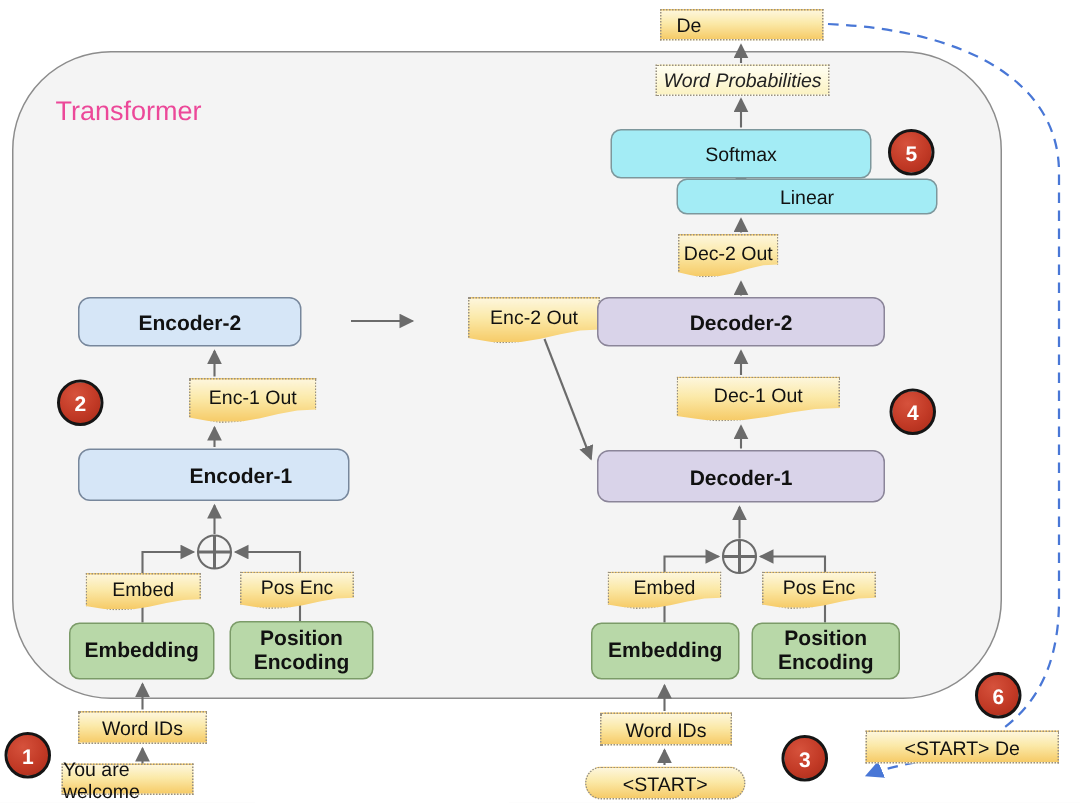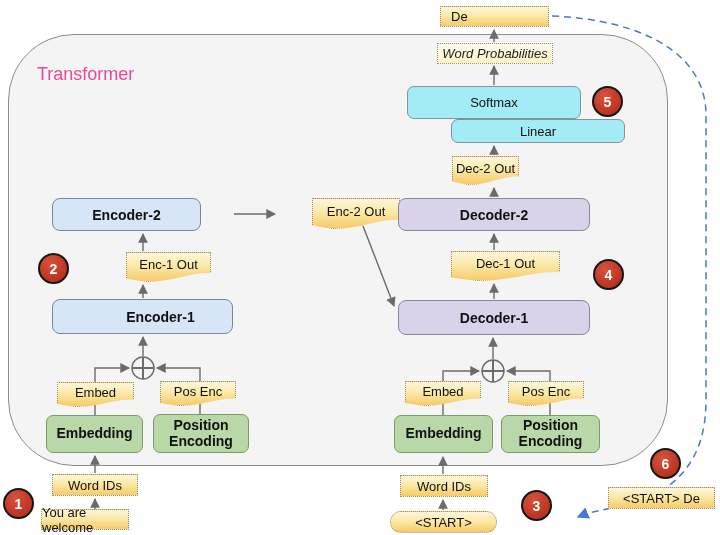--- a/index.html
+++ b/index.html
@@ -125,21 +125,21 @@
   <div class="ylab tape" style="left:452px;top:156px;width:67px;height:29px;">Dec-2 Out</div>
   <div class="box dec" style="left:398px;top:198px;width:192px;height:33px;">Decoder-2</div>
   <div class="ylab tape" style="left:451px;top:251px;width:109px;height:30px;">Dec-1 Out</div>
   <div class="box dec" style="left:398px;top:300px;width:192px;height:35px;">Decoder-1</div>
   <div class="ylab tape" style="left:405px;top:381px;width:76px;height:25px;">Embed</div>
   <div class="ylab tape" style="left:508px;top:381px;width:76px;height:25px;">Pos Enc</div>
   <div class="box green" style="left:394px;top:415px;width:99px;height:38px;">Embedding</div>
   <div class="box green" style="left:501px;top:415px;width:99px;height:38px;">Position Encoding</div>
   <div class="ylab" style="left:400px;top:475px;width:88px;height:22px;">Word IDs</div>
   <div class="ylab" style="left:390px;top:511px;width:107px;height:22px;border-radius:11px;">&lt;START&gt;</div>
-  <div class="ylab" style="left:608px;top:487px;width:107px;height:22px;">&lt;START&gt; De</div>
+  <div class="ylab" style="left:577px;top:487px;width:129px;height:22px;">&lt;START&gt; De</div>
 
   <div class="stepnum" style="left:3px;top:488px;">1</div>
   <div class="stepnum" style="left:38px;top:253px;">2</div>
   <div class="stepnum" style="left:521px;top:490px;">3</div>
   <div class="stepnum" style="left:593px;top:259px;">4</div>
   <div class="stepnum" style="left:592px;top:86px;">5</div>
   <div class="stepnum" style="left:650px;top:448px;">6</div>
 
 </div>
 

